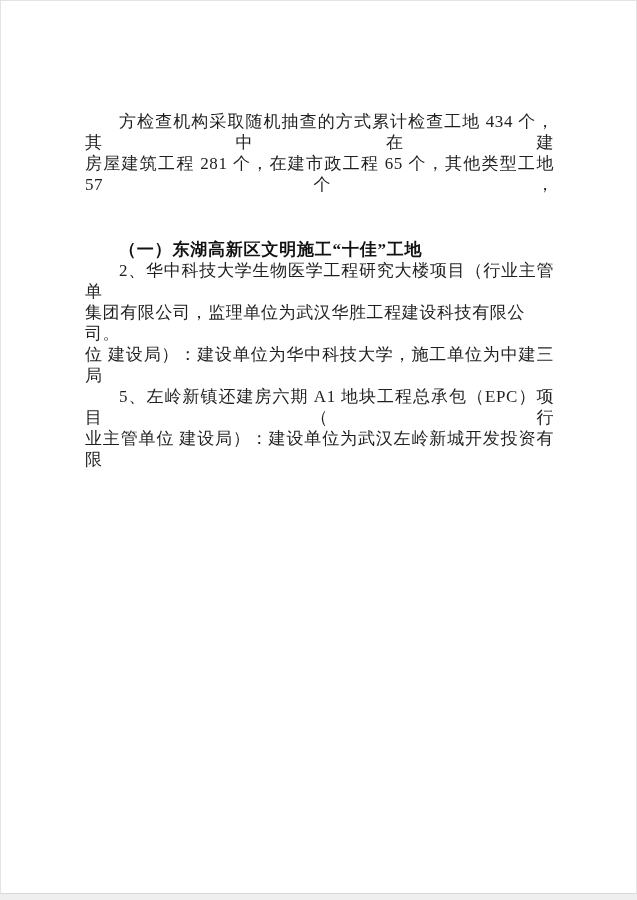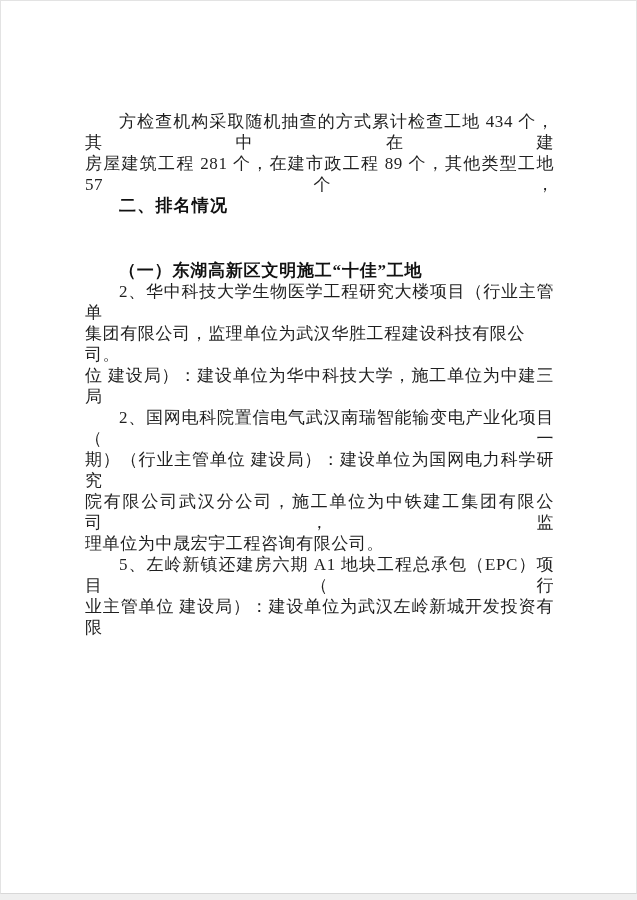--- a/index.html
+++ b/index.html
@@ -54,39 +54,32 @@
   }
 </style>
 </head>
 <body>
 
 <div class="page">
   <div class="content">
 
     <div class="para">
       <div class="line just indent">方检查机构采取随机抽查的方式累计检查工地 434 个，其中在建</div>
-      <div class="line just">房屋建筑工程 281 个，在建市政工程 89 个，其他类型工地 57 个，</div>
+      <div class="line just">房屋建筑工程 281 个，在建市政工程 65 个，其他类型工地 57 个，</div>
     </div>
 
-    <div class="line heading-1 indent">二、排名情况</div>
 
     <div class="line heading-2 indent">（一）东湖高新区文明施工“十佳”工地</div>
 
     <div class="para">
       <div class="line just indent">2、华中科技大学生物医学工程研究大楼项目（行业主管单</div>
       <div class="line">集团有限公司，监理单位为武汉华胜工程建设科技有限公司。</div>
       <div class="line just">位 建设局）：建设单位为华中科技大学，施工单位为中建三局</div>
     </div>
 
-    <div class="para">
-      <div class="line just indent">2、国网电科院置信电气武汉南瑞智能输变电产业化项目（一</div>
-      <div class="line just">期）（行业主管单位 建设局）：建设单位为国网电力科学研究</div>
-      <div class="line just">院有限公司武汉分公司，施工单位为中铁建工集团有限公司，监</div>
-      <div class="line">理单位为中晟宏宇工程咨询有限公司。</div>
-    </div>
 
     <div class="para">
       <div class="line just indent">5、左岭新镇还建房六期 A1 地块工程总承包（EPC）项目（行</div>
       <div class="line just">业主管单位 建设局）：建设单位为武汉左岭新城开发投资有限</div>
 
     </div>
 
   </div>
 </div>
 

